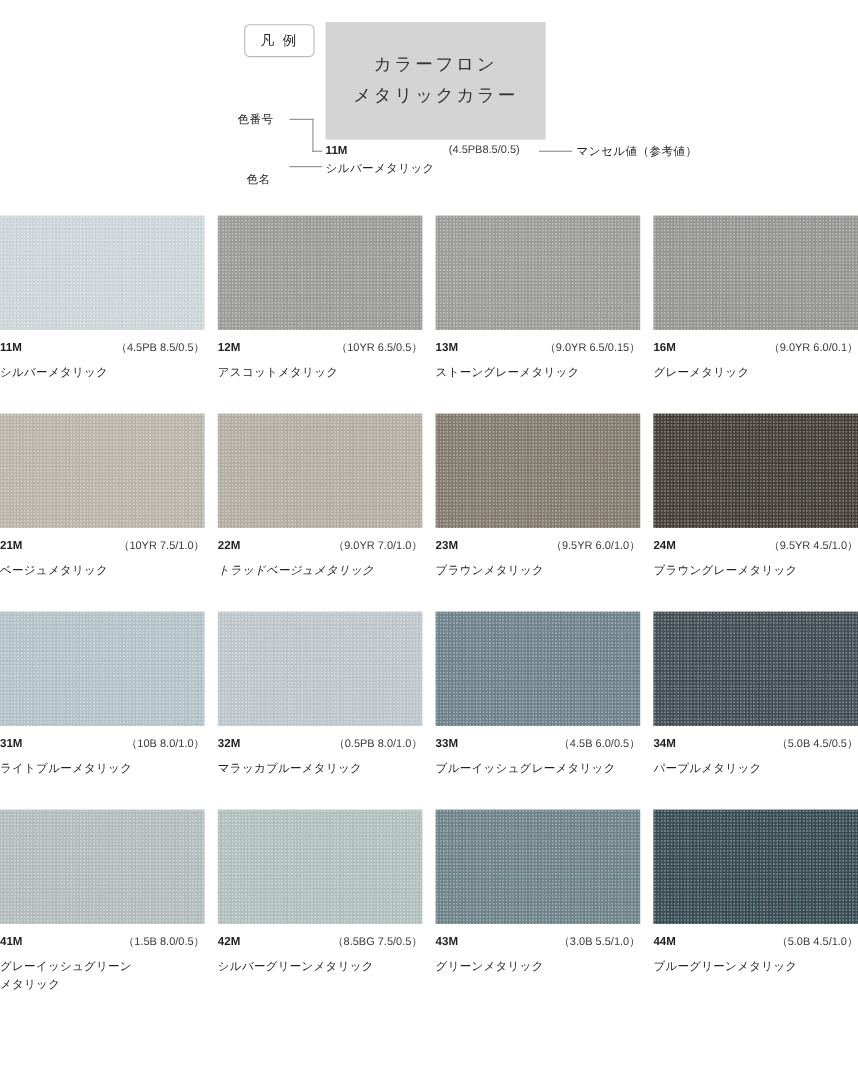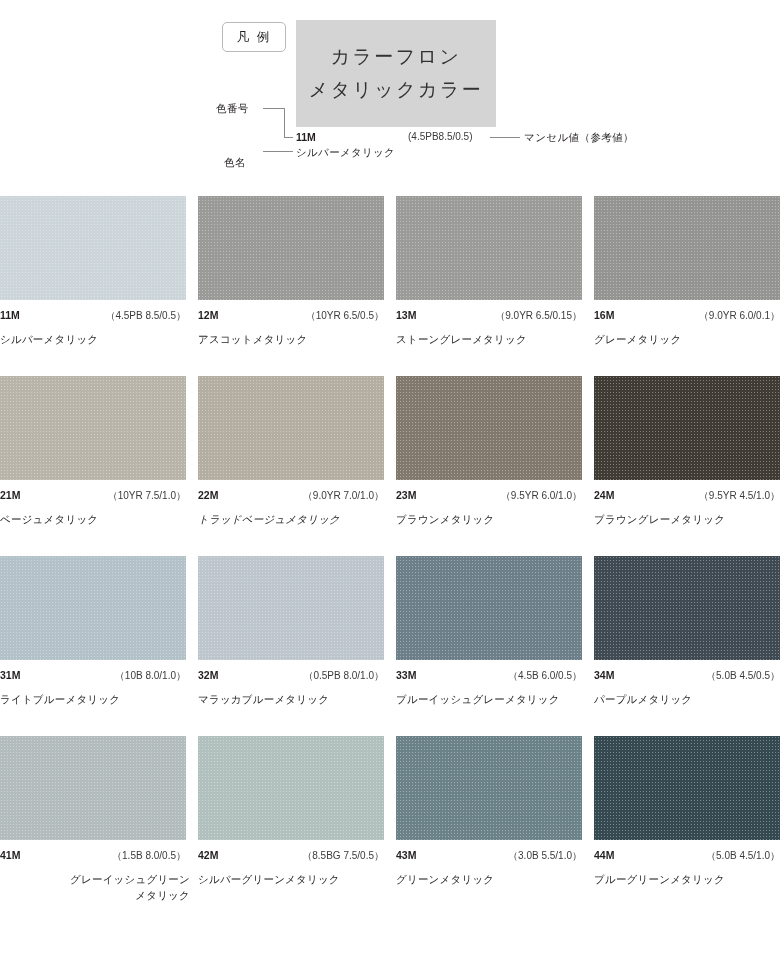--- a/index.html
+++ b/index.html
@@ -36,21 +36,21 @@
   #legend-swatch {
     position: absolute;
     left: 296px; top: 20px;
     width: 200px; height: 107px;
     background: #d4d4d4;
     display: flex; flex-direction: column;
     align-items: center; justify-content: center;
     gap: 7px;
   }
   #legend-swatch .legend-swatch-line {
-    font-size: 19px;
+    font-size: 16px;
     letter-spacing: 2.4px;
     color: #333032;
   }
   #legend-code {
     position: absolute;
     left: 296px; top: 131px;
     font-size: 10.5px;
     font-weight: bold;
     color: #231f20;
   }
@@ -284,21 +284,21 @@
         <span class="swatch-munsell">（5.0B 4.5/0.5）</span>
       </div>
       <div class="swatch-name" style="white-space: pre-line;">パープルメタリック</div>
     </div>
     <div class="swatch-cell">
       <div class="swatch-chip" style="background: rgb(179, 188, 189);"></div>
       <div class="swatch-meta">
         <span class="swatch-code">41M</span>
         <span class="swatch-munsell">（1.5B 8.0/0.5）</span>
       </div>
-      <div class="swatch-name" style="white-space: pre-line; text-align: right;">グレーイッシュグリーン
+      <div class="swatch-name" style="white-space: pre-line;">グレーイッシュグリーン
 メタリック</div>
     </div>
     <div class="swatch-cell">
       <div class="swatch-chip" style="background: rgb(176, 192, 189);"></div>
       <div class="swatch-meta">
         <span class="swatch-code">42M</span>
         <span class="swatch-munsell">（8.5BG 7.5/0.5）</span>
       </div>
       <div class="swatch-name" style="white-space: pre-line;">シルバーグリーンメタリック</div>
     </div>

